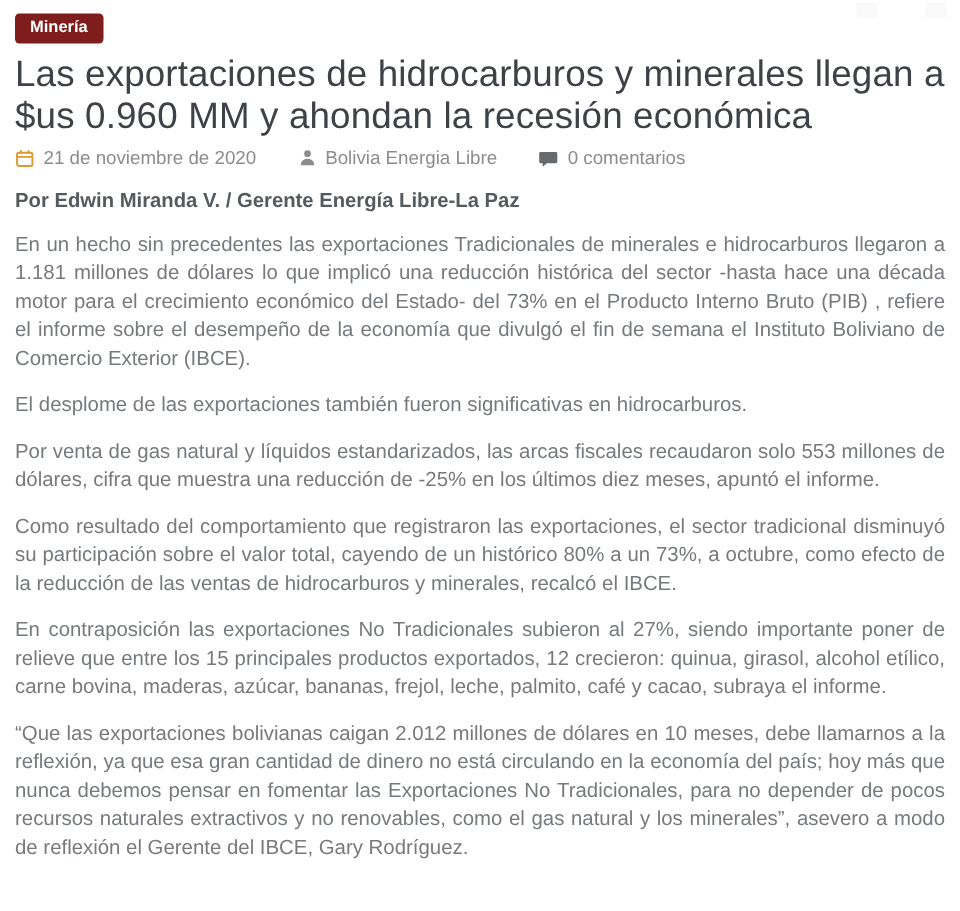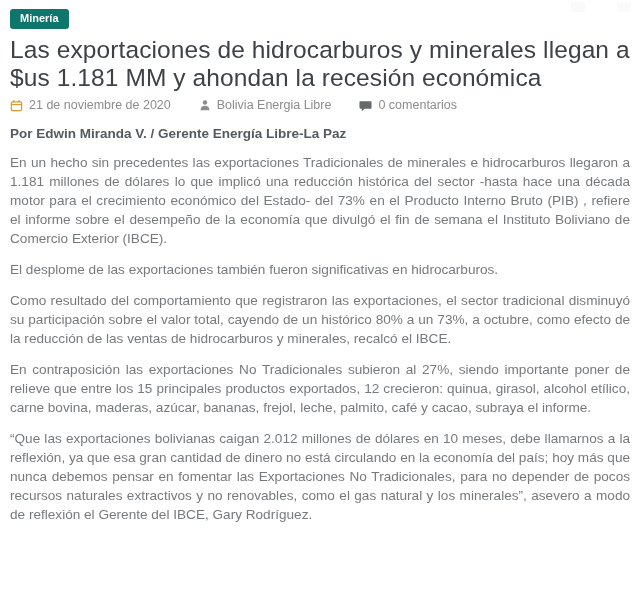--- a/index.html
+++ b/index.html
@@ -23,21 +23,21 @@
     top: 2px;
     width: 14px;
     height: 10px;
     background: #fafafa;
   }
   .corner-artifact.a1 { left: 571px; }
   .corner-artifact.a2 { left: 617px; }
 
   .category-tag {
     display: inline-block;
-    background: #0f766e;
+    background: #7f1d1d;
     color: #ffffff;
     font-size: 11px;
     font-weight: bold;
     line-height: 1;
     padding: 4px 10px 5px 10px;
     border-radius: 3px;
     text-decoration: none;
     cursor: pointer;
   }
   h1.article-title {
@@ -83,21 +83,21 @@
 </head>
 <body>
 
 <div class="page">
 
   <div class="corner-artifact a1"></div>
   <div class="corner-artifact a2"></div>
 
   <a class="category-tag">Minería</a>
 
-  <h1 class="article-title">Las exportaciones de hidrocarburos y minerales llegan a $us 1.181 MM y ahondan la recesión económica</h1>
+  <h1 class="article-title">Las exportaciones de hidrocarburos y minerales llegan a $us 0.960 MM y ahondan la recesión económica</h1>
 
   <div class="meta-row">
 
     <span class="meta-item">
       <span>
         <svg width="13" height="13" viewBox="0 0 14 14">
           <rect x="1.5" y="3" width="11" height="9.5" rx="1.2" fill="none" stroke="#dd9933" stroke-width="1.4"></rect>
           <line x1="1.5" y1="6" x2="12.5" y2="6" stroke="#dd9933" stroke-width="1.2"></line>
           <line x1="4.2" y1="1.2" x2="4.2" y2="3.6" stroke="#dd9933" stroke-width="1.4"></line>
           <line x1="9.8" y1="1.2" x2="9.8" y2="3.6" stroke="#dd9933" stroke-width="1.4"></line>
@@ -125,18 +125,19 @@
       <span>0 comentarios</span>
     </a>
 
   </div>
 
   <p class="byline">Por Edwin Miranda V. / Gerente Energía Libre-La Paz</p>
 
   <div class="article-body">
     <p>En un hecho sin precedentes las exportaciones Tradicionales de minerales e hidrocarburos llegaron a 1.181 millones de dólares lo que implicó una reducción histórica del sector -hasta hace una década motor para el crecimiento económico del Estado- del 73% en el Producto Interno Bruto (PIB) , refiere el informe sobre el desempeño de la economía que divulgó el fin de semana el Instituto Boliviano de Comercio Exterior (IBCE).</p>
     <p>El desplome de las exportaciones también fueron significativas en hidrocarburos.</p>
+    <p>Por venta de gas natural y líquidos estandarizados, las arcas fiscales recaudaron solo 553 millones de dólares, cifra que muestra una reducción de -25% en los últimos diez meses, apuntó el informe.</p>
     <p>Como resultado del comportamiento que registraron las exportaciones, el sector tradicional disminuyó su participación sobre el valor total, cayendo de un histórico 80% a un 73%, a octubre, como efecto de la reducción de las ventas de hidrocarburos y minerales, recalcó el IBCE.</p>
     <p>En contraposición las exportaciones No Tradicionales subieron al 27%, siendo importante poner de relieve que entre los 15 principales productos exportados, 12 crecieron: quinua, girasol, alcohol etílico, carne bovina, maderas, azúcar, bananas, frejol, leche, palmito, café y cacao, subraya el informe.</p>
     <p>“Que las exportaciones bolivianas caigan 2.012 millones de dólares en 10 meses, debe llamarnos a la reflexión, ya que esa gran cantidad de dinero no está circulando en la economía del país; hoy más que nunca debemos pensar en fomentar las Exportaciones No Tradicionales, para no depender de pocos recursos naturales extractivos y no renovables, como el gas natural y los minerales”, asevero a modo de reflexión el Gerente del IBCE, Gary Rodríguez.</p>
   </div>
 
 </div>
 
 </body></html>

